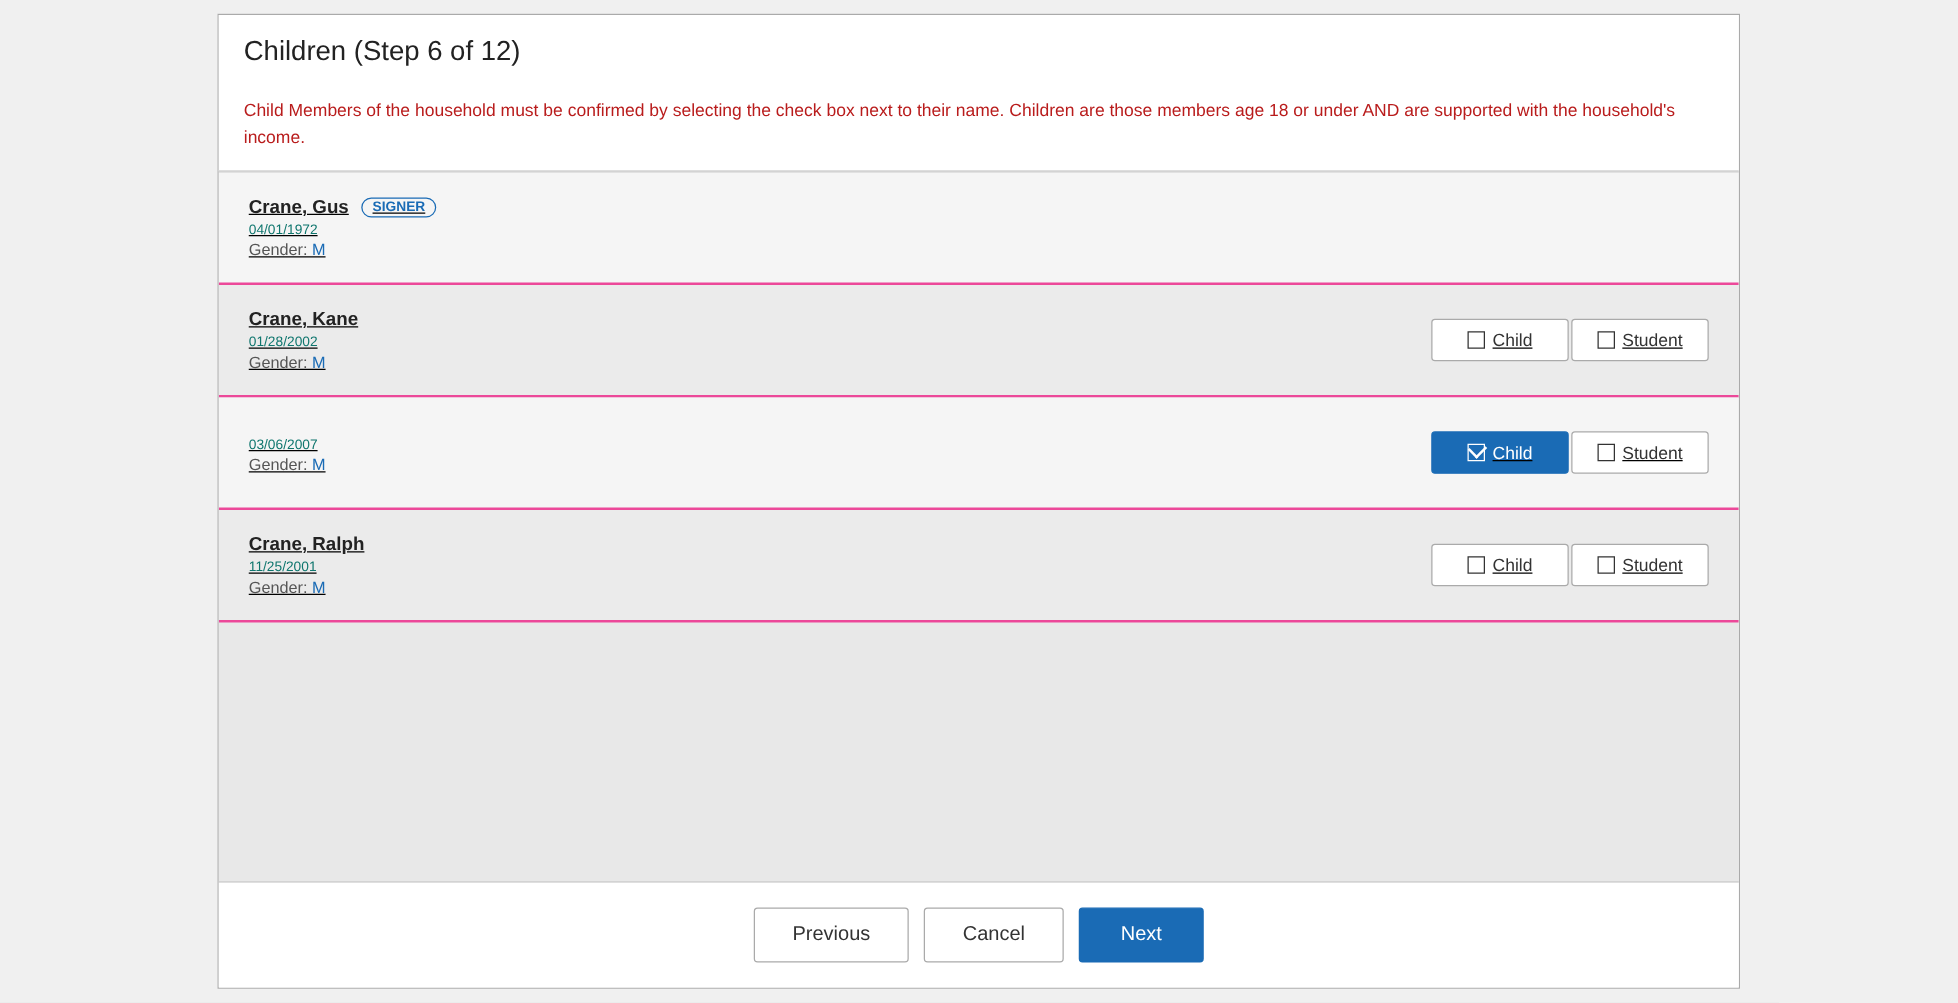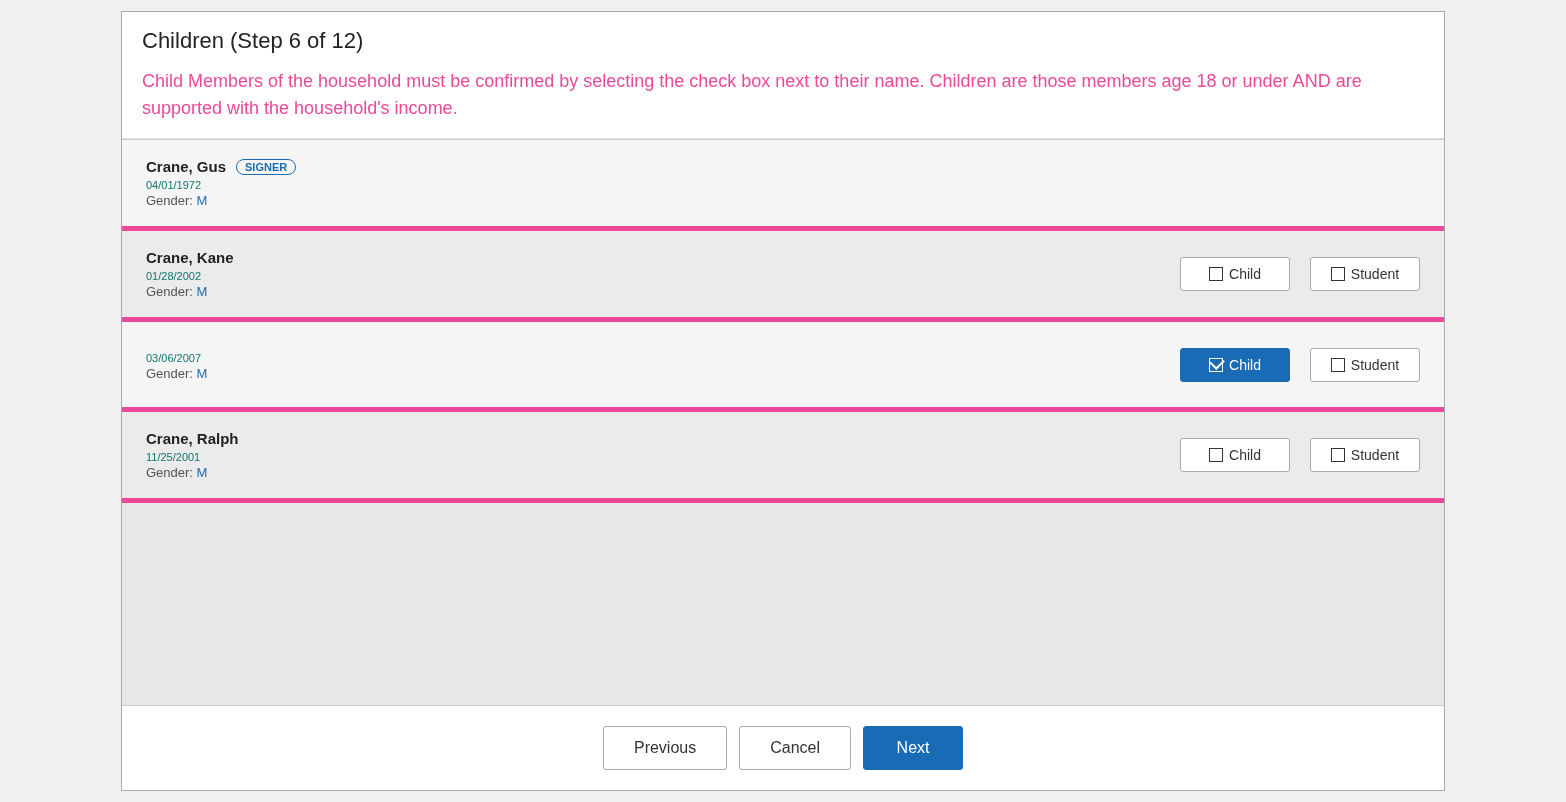--- a/index.html
+++ b/index.html
@@ -8,58 +8,59 @@
       font-size: 14px;
       background: #f0f0f0;
       display: flex;
       justify-content: center;
       align-items: center;
       min-height: 100vh;
     }
     .dialog {
       background: #fff;
       border: 1px solid #aaa;
-      width: 1324px;
+      width: 1218px;
       min-height: 780px;
       display: flex;
       flex-direction: column;
       position: relative;
     }
     .dialog-header {
       padding: 16px 20px 10px 20px;
       border-bottom: 1px solid #ddd;
       background: #fff;
     }
     .dialog-title {
       font-size: 22px;
       font-weight: normal;
       color: #222;
     }
     .dialog-description {
-      margin-top: 14px;
+      margin-top: 24px;
       margin-bottom: 6px;
-      font-size: 18px;
-      color: #ec4899;
+      font-size: 14px;
+      color: #b91c1c;
       line-height: 1.5;
     }
     .members-area {
       flex: 1;
       background: #e8e8e8;
       overflow-y: auto;
       border-top: 1px solid #ccc;
       border-bottom: 1px solid #ccc;
       position: relative;
     }
     .member-row {
       background: #f5f5f5;
-      border-bottom: 5px solid #ec4899;
+      border-bottom: 2px solid #ec4899;
       padding: 18px 24px;
       display: flex;
       align-items: center;
       min-height: 90px;
+      text-decoration: underline;
     }
     .member-row:nth-child(even) {
       background: #ebebeb;
     }
     .member-info {
       flex: 0 0 320px;
     }
     .member-name {
       font-weight: bold;
       font-size: 15px;
@@ -91,21 +92,21 @@
     }
     .member-school {
       flex: 1;
       text-align: center;
       font-size: 14px;
       color: #555;
     }
     .member-actions {
       flex: 0 0 auto;
       display: flex;
-      gap: 20px;
+      gap: 2px;
       margin-left: auto;
     }
     .check-btn {
       display: flex;
       align-items: center;
       gap: 6px;
       border: 1px solid #aaa;
       background: #fff;
       padding: 8px 18px;
       font-size: 14px;

